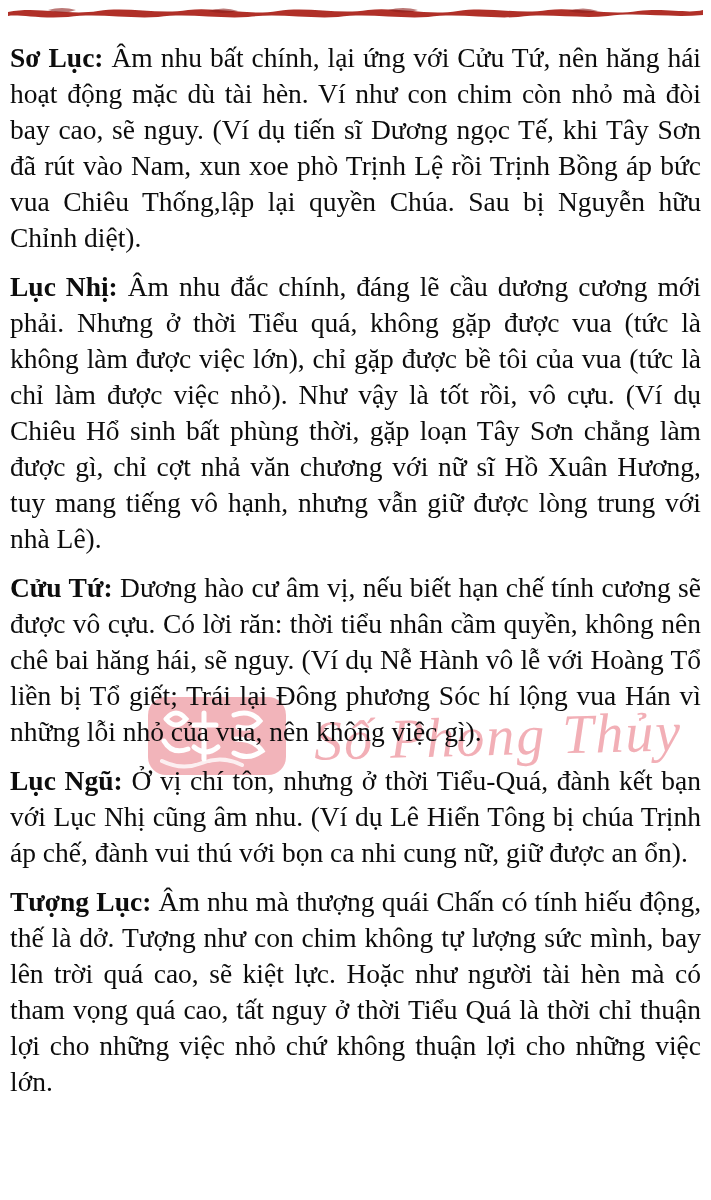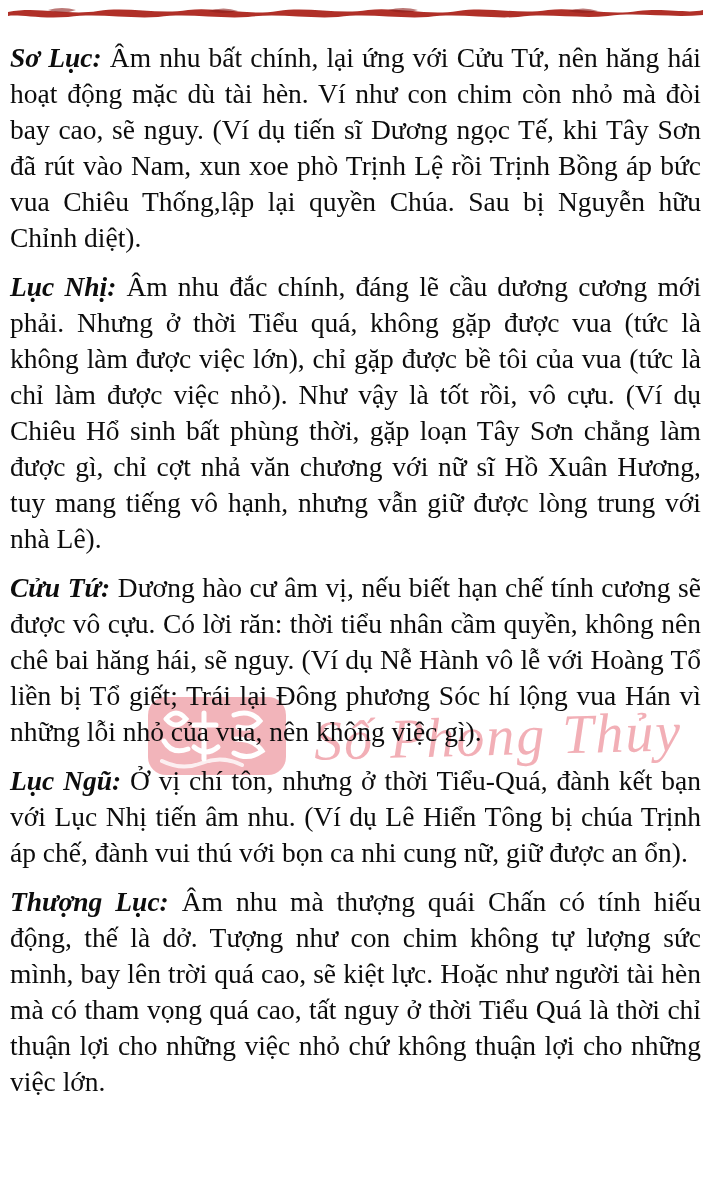--- a/index.html
+++ b/index.html
@@ -52,21 +52,20 @@
     color:#0d0d0d;
   }
   .para{
     font-size:27.5px;
     line-height:36px;
     text-align:justify;
     margin:0 0 13px 0;
   }
   .lead{
     font-weight:bold;
-    font-style:italic;
   }
   .lead::after{content:" ";}
 </style>
 </head>
 <body>
 
 <div class="page">
 
   <svg class="top-ornament" viewBox="0 0 695 14" preserveAspectRatio="none" aria-hidden="true">
     <path fill="#b03028" d="M0,8 C30,2 60,12 90,7 C120,2 150,11 180,6 C210,3 240,12 270,7
@@ -98,21 +97,21 @@
     <p class="para">
       <b class="lead">Lục Nhị:</b><span>Âm nhu đắc chính, đáng lẽ cầu dương cương mới phải. Nhưng ở thời Tiểu quá, không gặp được vua (tức là không làm được việc lớn), chỉ gặp được bề tôi của vua (tức là chỉ làm được việc nhỏ). Như vậy là tốt rồi, vô cựu. (Ví dụ Chiêu Hổ sinh bất phùng thời, gặp loạn Tây Sơn chẳng làm được gì, chỉ cợt nhả văn chương với nữ sĩ Hồ Xuân Hương, tuy mang tiếng vô hạnh, nhưng vẫn giữ được lòng trung với nhà Lê).</span>
     </p>
 
 
     <p class="para">
       <b class="lead">Cửu Tứ:</b><span>Dương hào cư âm vị, nếu biết hạn chế tính cương sẽ được vô cựu. Có lời răn: thời tiểu nhân cầm quyền, không nên chê bai hăng hái, sẽ nguy. (Ví dụ Nễ Hành vô lễ với Hoàng Tổ liền bị Tổ giết; Trái lại Đông phương Sóc hí lộng vua Hán vì những lỗi nhỏ của vua, nên không việc gì).</span>
     </p>
 
     <p class="para">
-      <b class="lead">Lục Ngũ:</b><span>Ở vị chí tôn, nhưng ở thời Tiểu-Quá, đành kết bạn với Lục Nhị tiến âm nhu. (Ví dụ Lê Hiển Tông bị chúa Trịnh áp chế, đành vui thú với bọn ca nhi cung nữ, giữ được an ổn).</span>
+      <b class="lead">Lục Ngũ:</b><span>Ở vị chí tôn, nhưng ở thời Tiểu-Quá, đành kết bạn với Lục Nhị cũng âm nhu. (Ví dụ Lê Hiển Tông bị chúa Trịnh áp chế, đành vui thú với bọn ca nhi cung nữ, giữ được an ổn).</span>
     </p>
 
     <p class="para">
-      <b class="lead">Thượng Lục:</b><span>Âm nhu mà thượng quái Chấn có tính hiếu động, thế là dở. Tượng như con chim không tự lượng sức mình, bay lên trời quá cao, sẽ kiệt lực. Hoặc như người tài hèn mà có tham vọng quá cao, tất nguy ở thời Tiểu Quá là thời chỉ thuận lợi cho những việc nhỏ chứ không thuận lợi cho những việc lớn.</span>
+      <b class="lead">Tượng Lục:</b><span>Âm nhu mà thượng quái Chấn có tính hiếu động, thế là dở. Tượng như con chim không tự lượng sức mình, bay lên trời quá cao, sẽ kiệt lực. Hoặc như người tài hèn mà có tham vọng quá cao, tất nguy ở thời Tiểu Quá là thời chỉ thuận lợi cho những việc nhỏ chứ không thuận lợi cho những việc lớn.</span>
     </p>
 
   </div>
 </div>
 
 </body></html>

